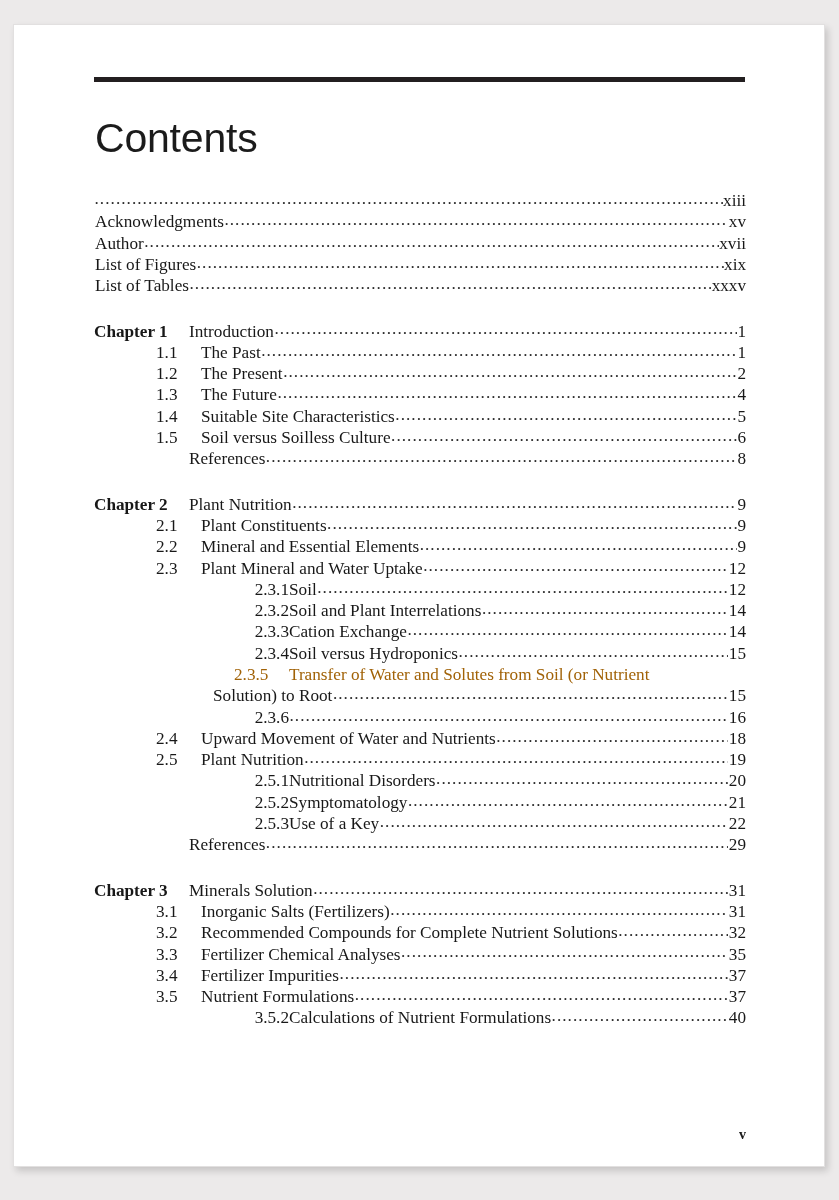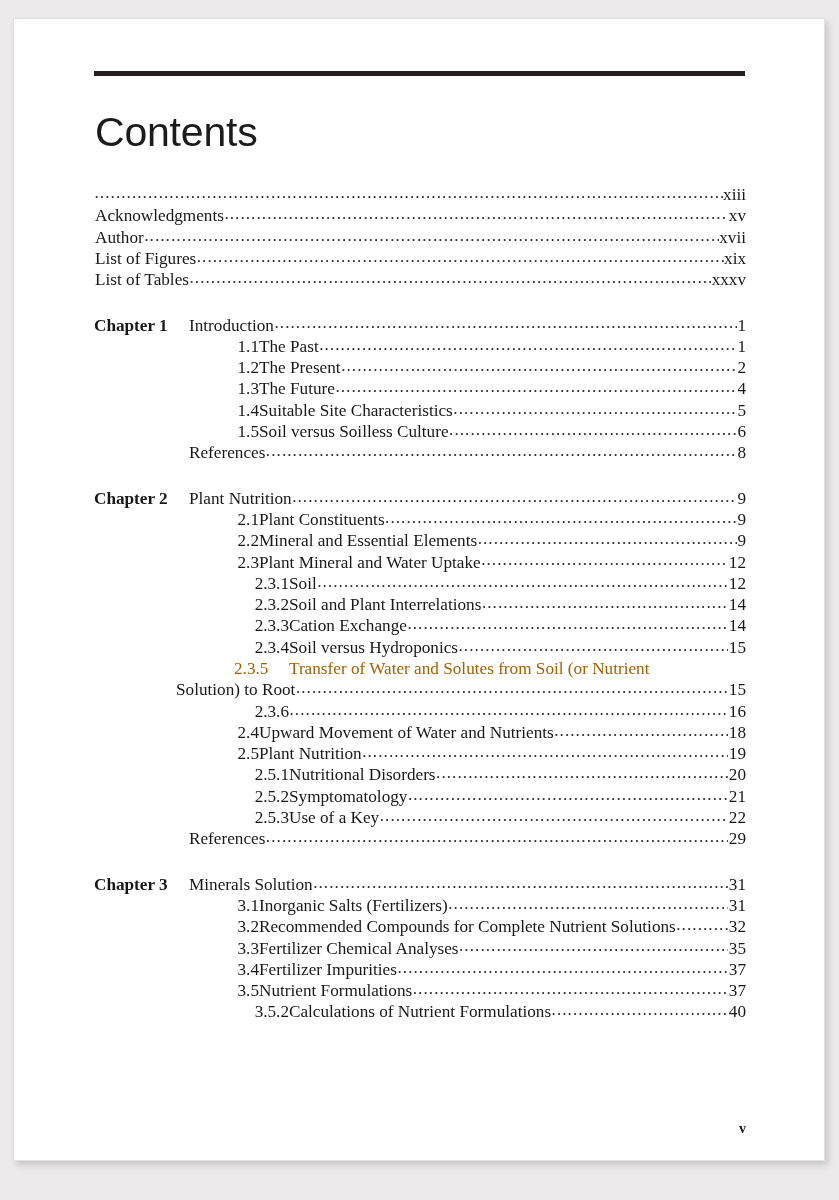--- a/index.html
+++ b/index.html
@@ -10,21 +10,21 @@
   body {
     width: 839px;
     height: 1200px;
     font-family: "Liberation Serif", serif;
     overflow: hidden;
   }
 
   #page-wrap {
     position: absolute;
     left: 13px;
-    top: 18px;
+    top: 24px;
     width: 812px;
     height: 1143px;
     background: #ffffff;
     border: 1px solid #e2e0e0;
     box-shadow: 3px 4px 7px rgba(0,0,0,0.16);
     box-sizing: border-box;
   }
 
   #page-inner {
     position: absolute;
@@ -105,22 +105,21 @@
   }
   .chapter-row .label {
     width: 95px;
     font-weight: bold;
   }
 
   
   .lvl2 .num {
     flex: 0 0 auto;
     width: 45px;
-    margin-left: 120px;
-    text-align: right;
+    margin-left: 62px;
   }
   
   .lvl3 .num {
     flex: 0 0 auto;
     width: 55px;
     margin-left: 140px;
     text-align: right;
   }
   
   .refs .title {
@@ -134,21 +133,21 @@
     color: #a16207;
     line-height: 21.3px;
     white-space: nowrap;
   }
   .wrap-first .num {
     flex: 0 0 auto;
     width: 55px;
     margin-left: 140px;
   }
   .wrap-second {
-    margin-left: 82px;
+    margin-left: 119px;
   }
 
   .chapter-block {
     margin-bottom: 0;
   }
 
   .footer-pageno {
     position: absolute;
     left: 80px;
     top: 1102px;

